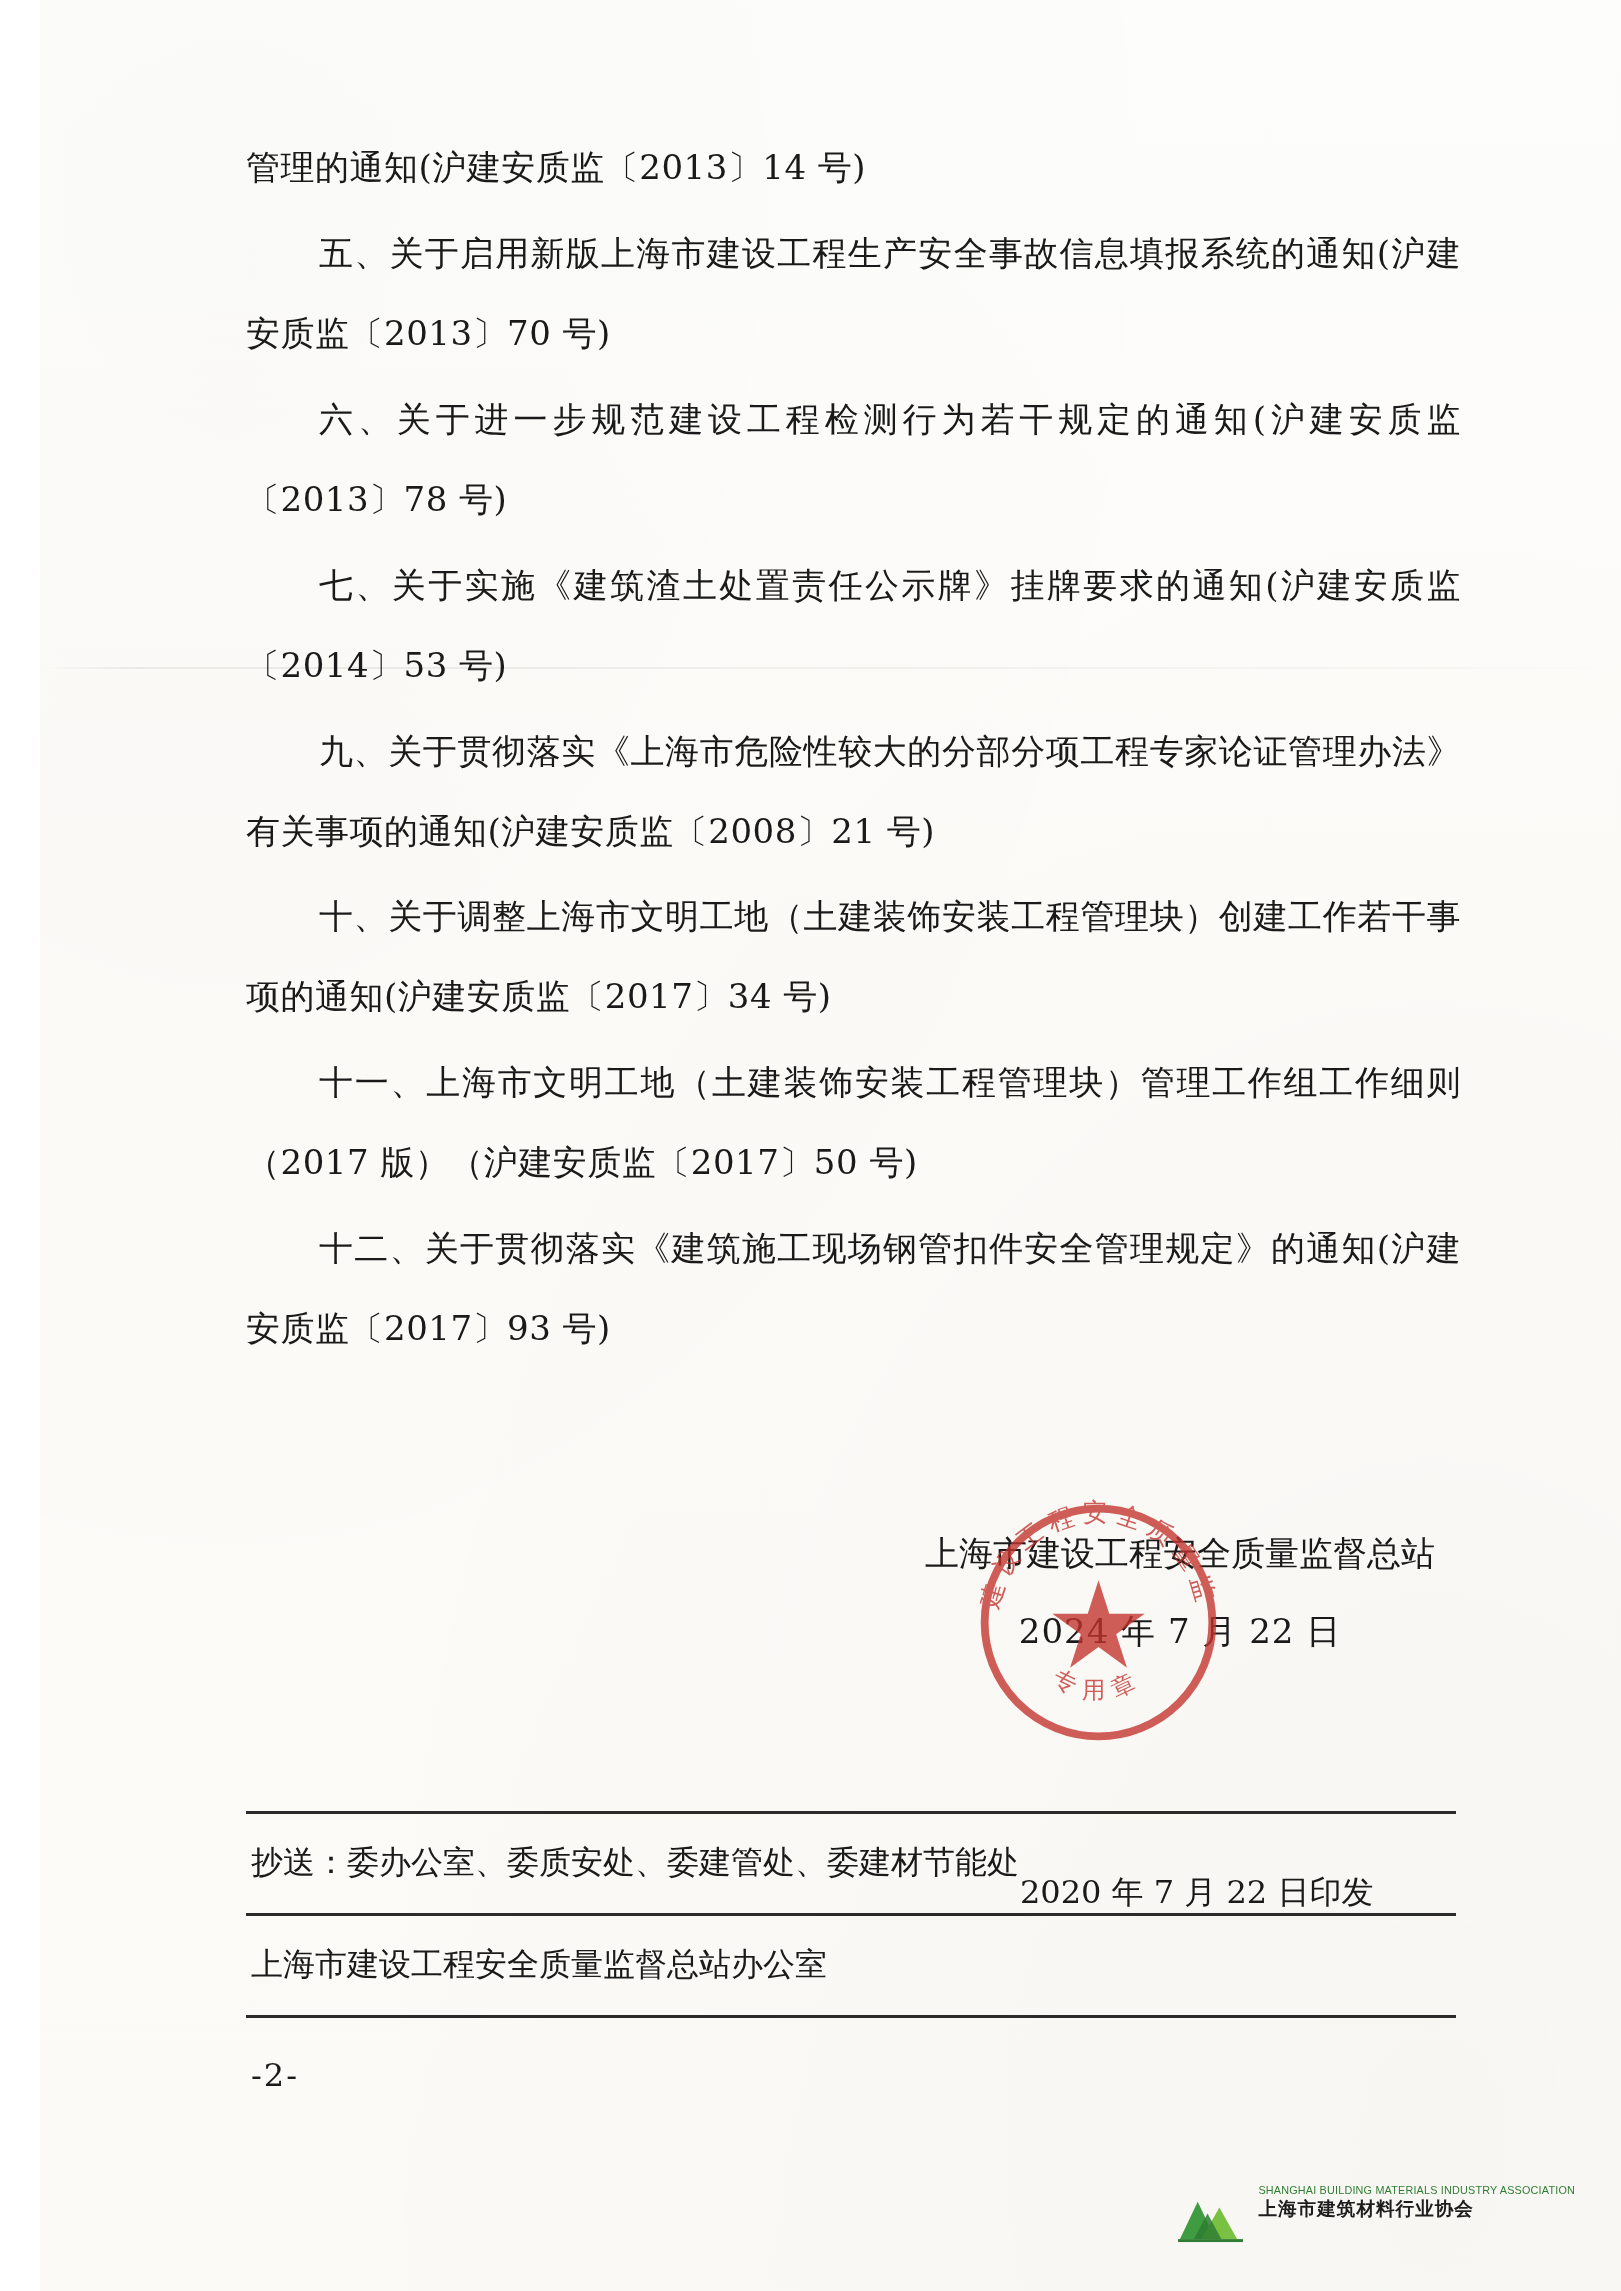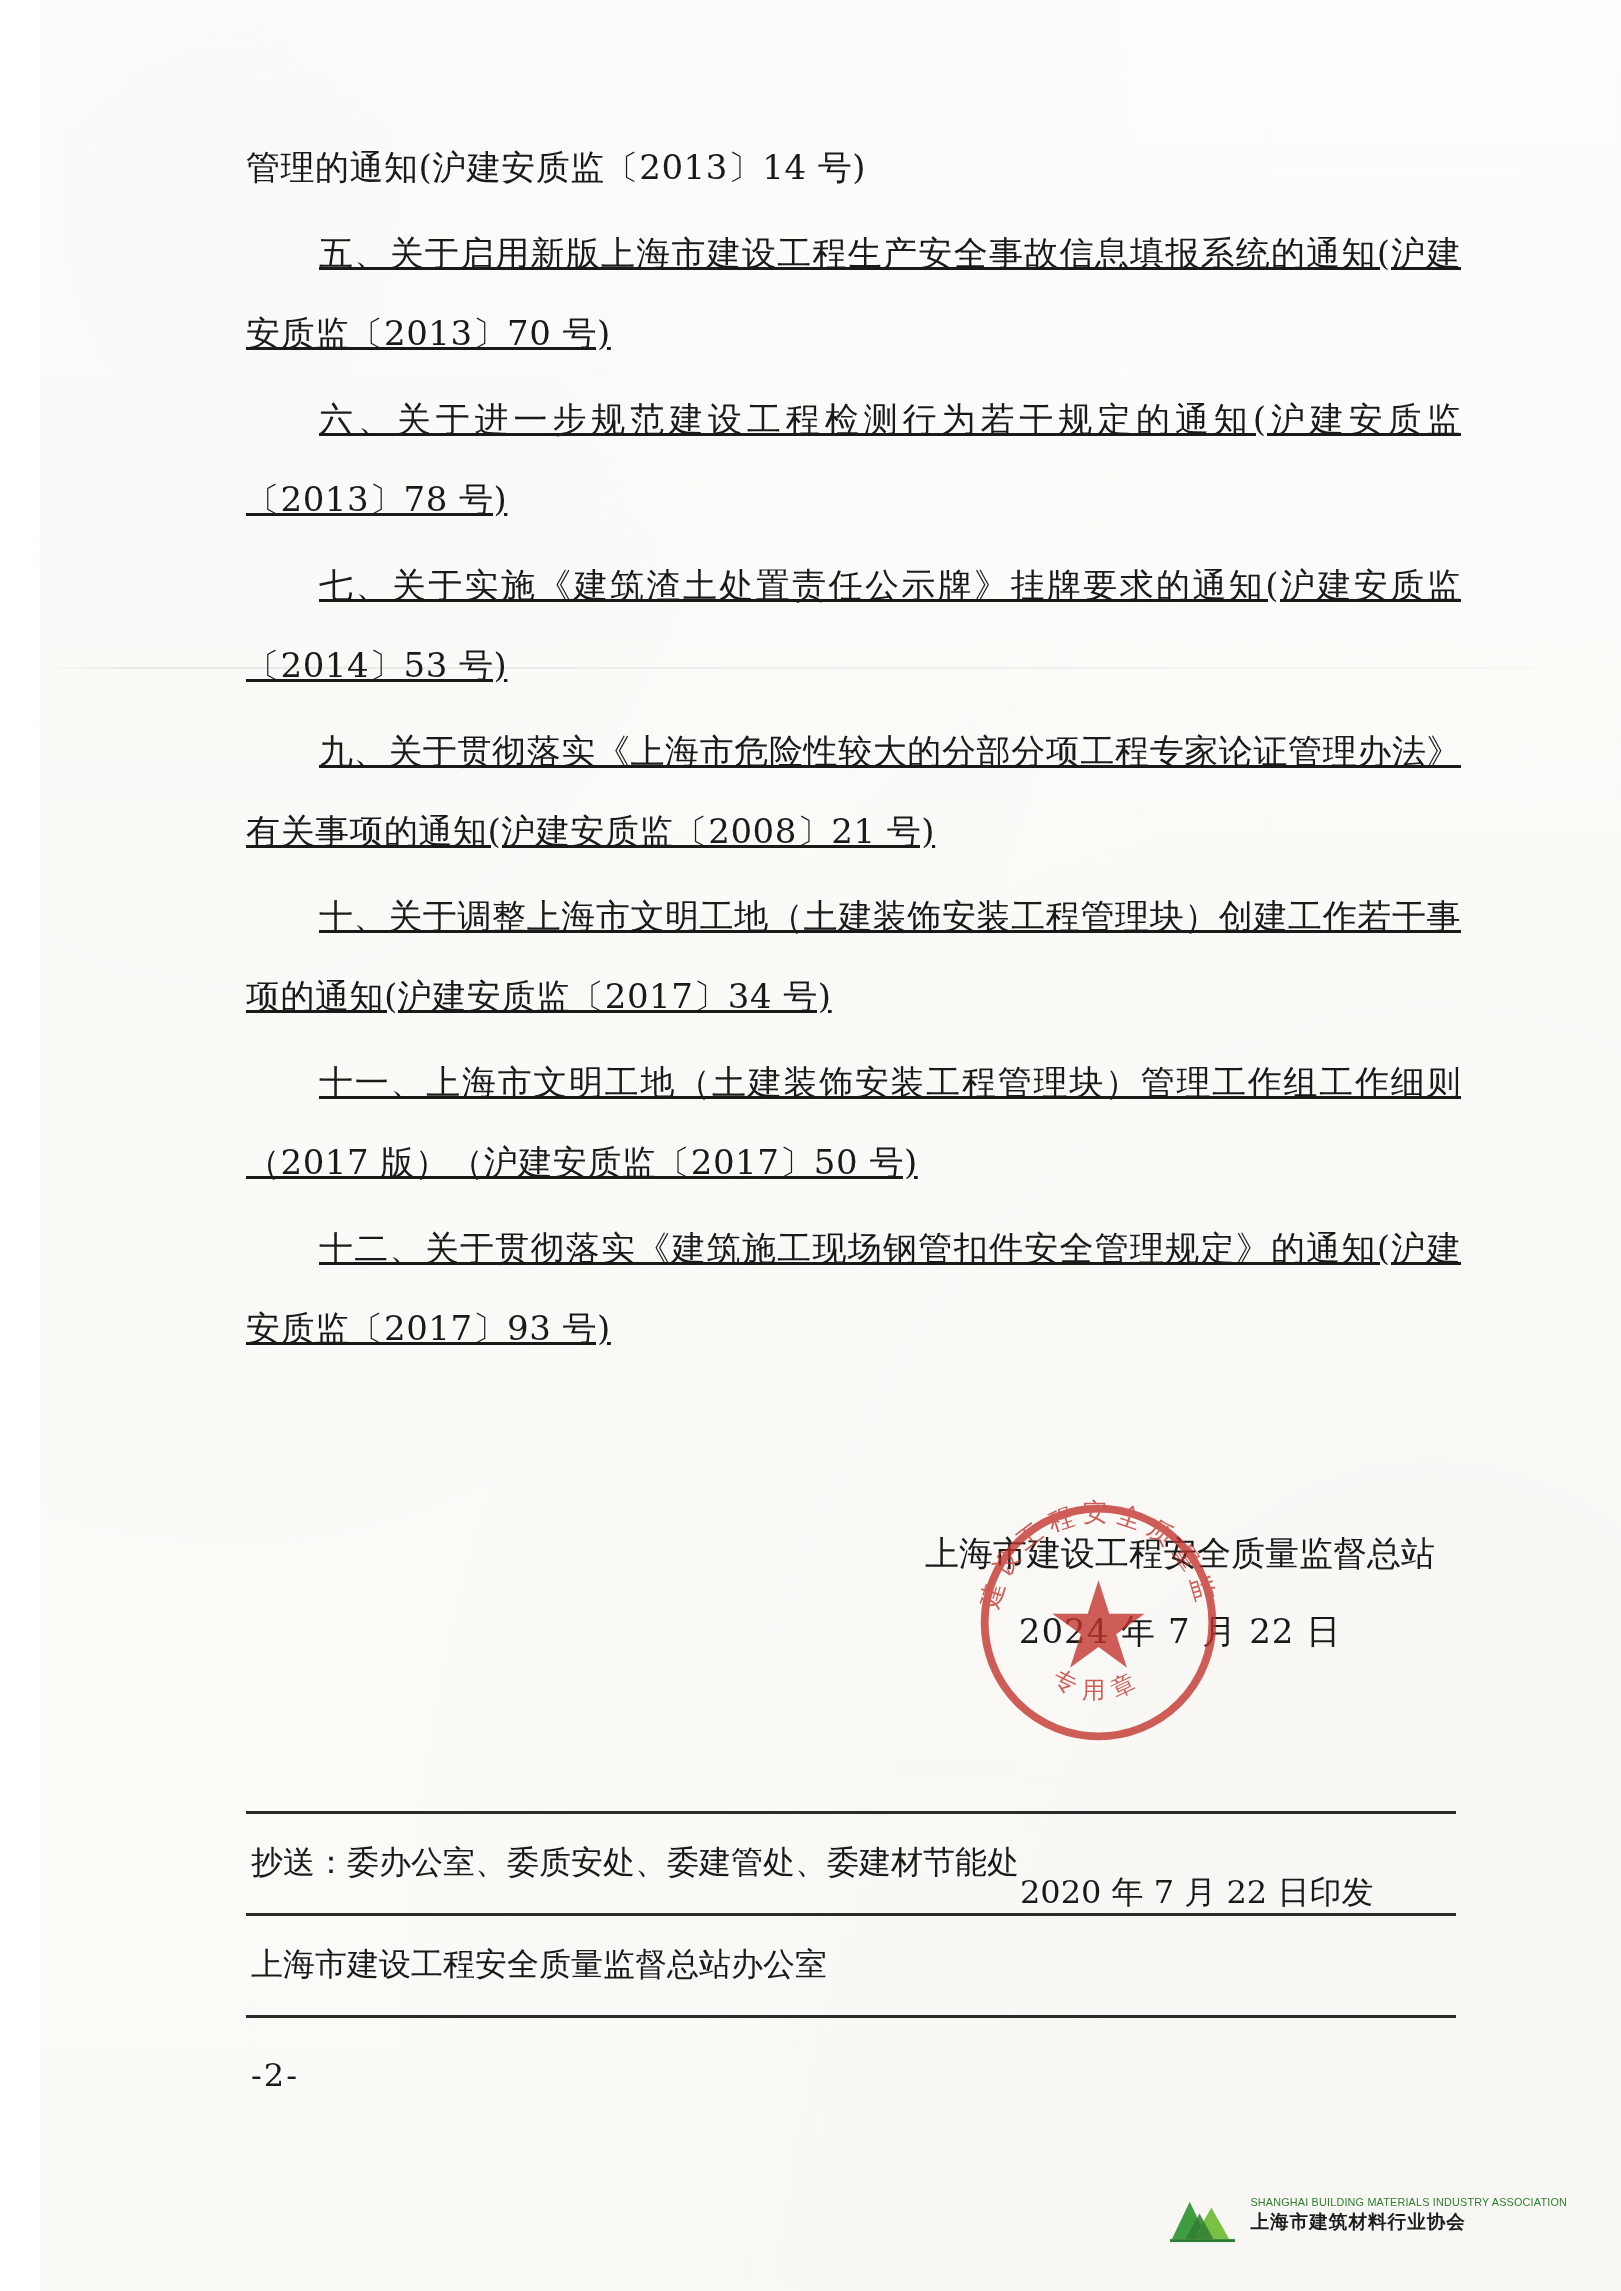--- a/index.html
+++ b/index.html
@@ -52,21 +52,20 @@
     font-size: 34px;
     line-height: 80px;
     color: #1a1a1a;
     letter-spacing: 0.5px;
     text-align: justify;
     text-justify: inter-ideograph;
     font-family: "DejaVu Serif", "Liberation Serif", serif;
   }
   p.indent {
     text-indent: 73px;
-    text-decoration: underline;
   }
 
   
   .sign-block {
     position: absolute;
     right: 186px;
     top: 1514px;
     text-align: center;
     font-size: 34px;
     line-height: 78px;
@@ -115,24 +114,23 @@
     left: 211px;
     top: 2056px;
     font-size: 32px;
     color: #1a1a1a;
     letter-spacing: 2px;
   }
 
   
   .logo {
     position: absolute;
-    right: 54px;
+    right: 46px;
     bottom: 47px;
     display: flex;
-    align-items: center;
     gap: 11.8px;
   }
   .logo-mark {
     width: 73px;
     height: 61px;
     position: relative;
   }
   .logo-text { line-height: 1.25; }
   .logo-en {
     font-family: "Liberation Sans", sans-serif;

